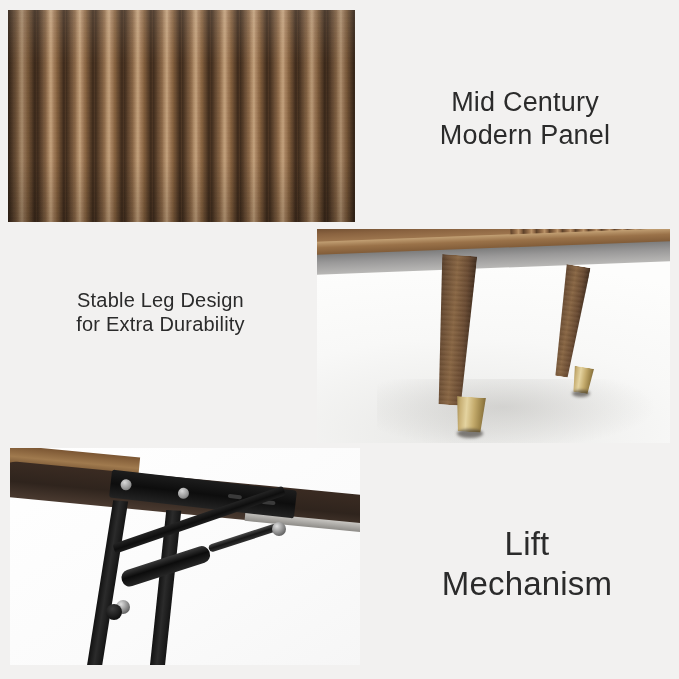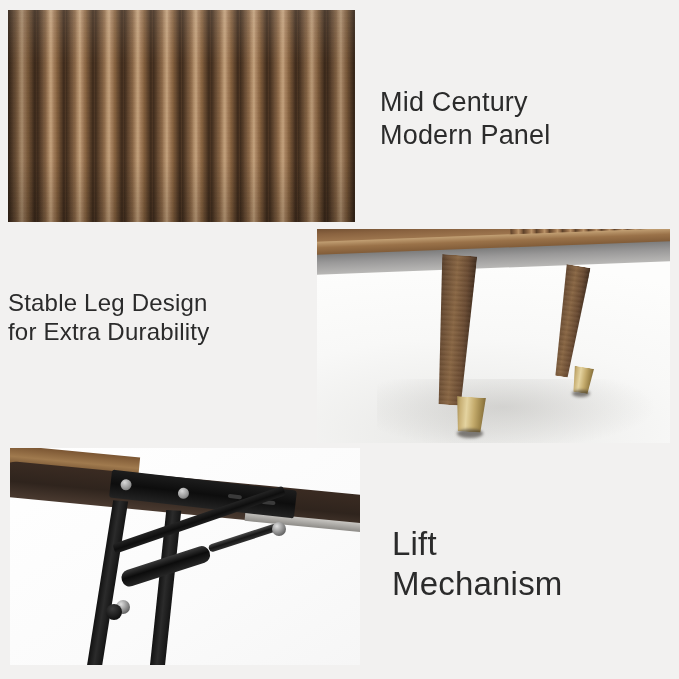--- a/index.html
+++ b/index.html
@@ -344,33 +344,34 @@
     background: radial-gradient(circle at 40% 30%, #3c3c3c 0%, #121212 70%);
   }
 
   
   .caption {
     position: absolute;
     color: #2b2b2b;
     font-weight: 400;
     letter-spacing: .2px;
     line-height: 1.22;
+    text-align: center;
     white-space: pre-line;
   }
   #caption-panel {
     left: 380px;
     top: 86px;
     width: 290px;
     font-size: 27px;
   }
   #caption-legs {
     left: 8px;
     top: 288px;
     width: 305px;
-    font-size: 24px;
+    font-size: 20px;
   }
   #caption-lift {
     left: 392px;
     top: 524px;
     width: 270px;
     font-size: 33px;
   }
 </style>
 </head>
 <body>

